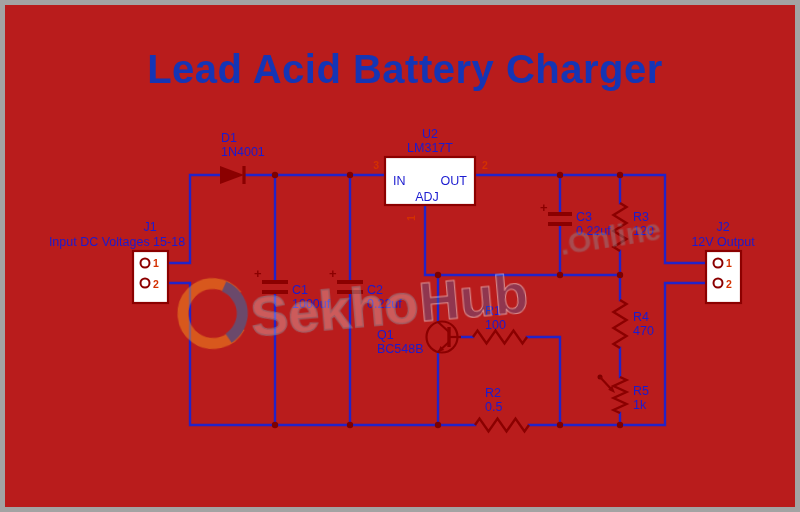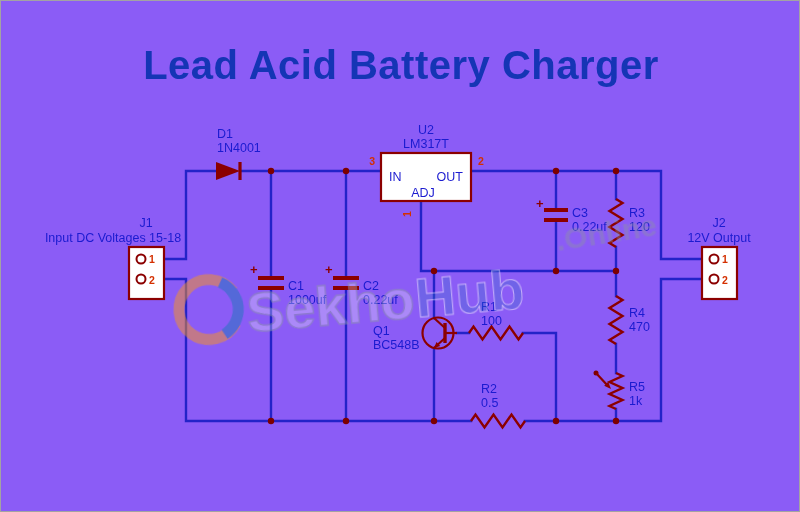--- a/index.html
+++ b/index.html
@@ -1,18 +1,18 @@
 <!DOCTYPE html>
 <html><head>
 <meta charset="utf-8">
 <style>
   html,body{margin:0;padding:0;background:#ffffff;}
   .page{
-    position:relative;width:800px;height:512px;background:#8b5cf6;
-    border:1px solid #a3a3a3;box-sizing:border-box;overflow:hidden;
+    position:relative;width:800px;height:512px;background:#b91c1c;
+    border:5px solid #a3a3a3;box-sizing:border-box;overflow:hidden;
     font-family:"Liberation Sans","DejaVu Sans",sans-serif;
   }
   svg{display:block;}
   text{font-family:"Liberation Sans","DejaVu Sans",sans-serif;}
   .title-text{font-size:40px;font-weight:bold;letter-spacing:.5px;}
   .lbl{font-size:12.5px;fill:#1b1bd0;}
   .pin{font-size:10.5px;fill:#d43000;font-weight:bold;}
   .plus{font-size:13px;font-weight:bold;fill:#8b0000;}
   .wire{stroke:#2323c8;stroke-width:2.4;fill:none;stroke-linecap:square;}
   .sym{stroke:#8b0000;stroke-width:2.4;fill:none;}

